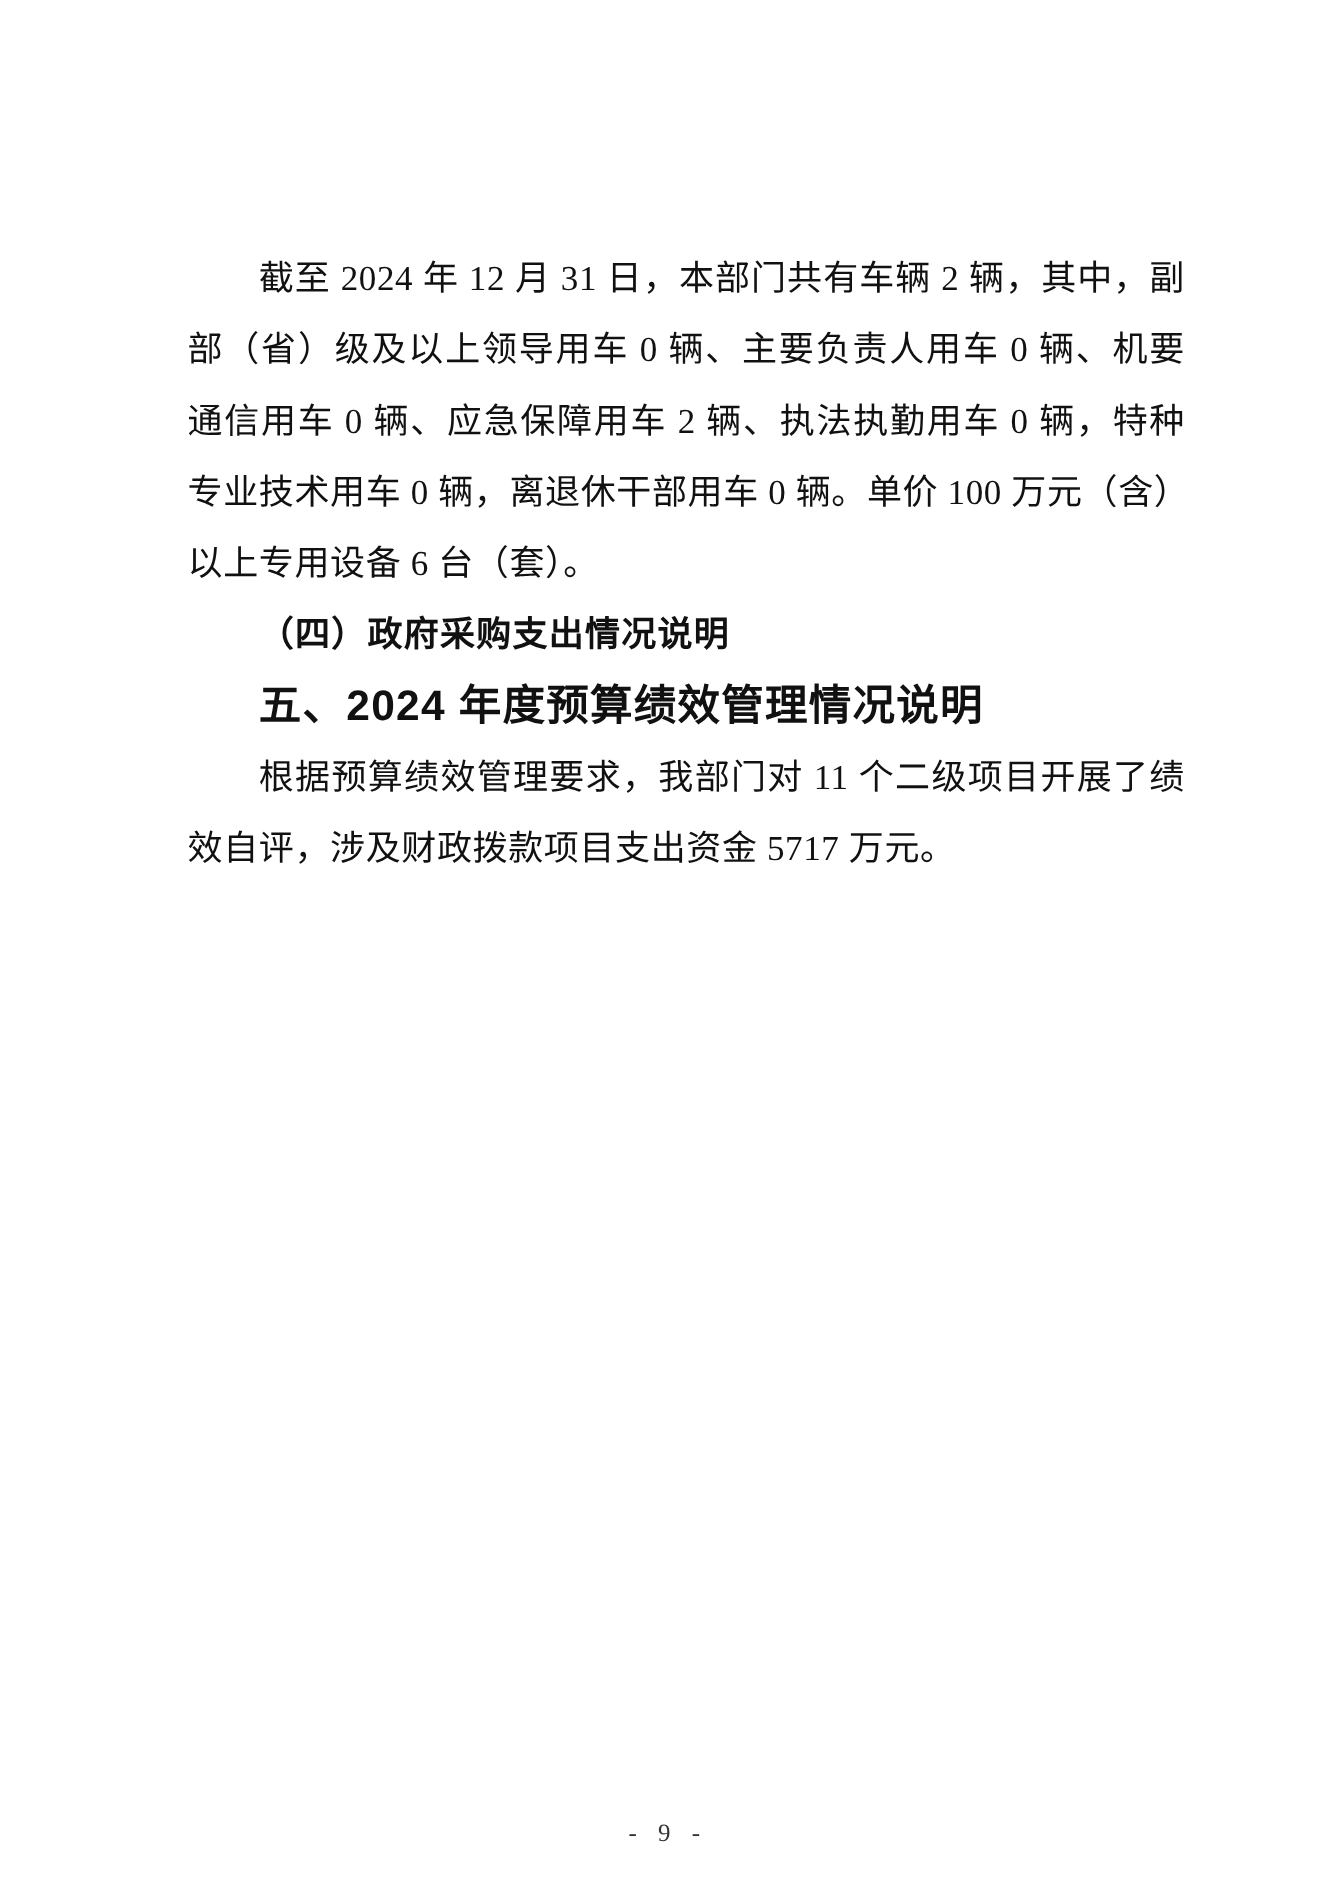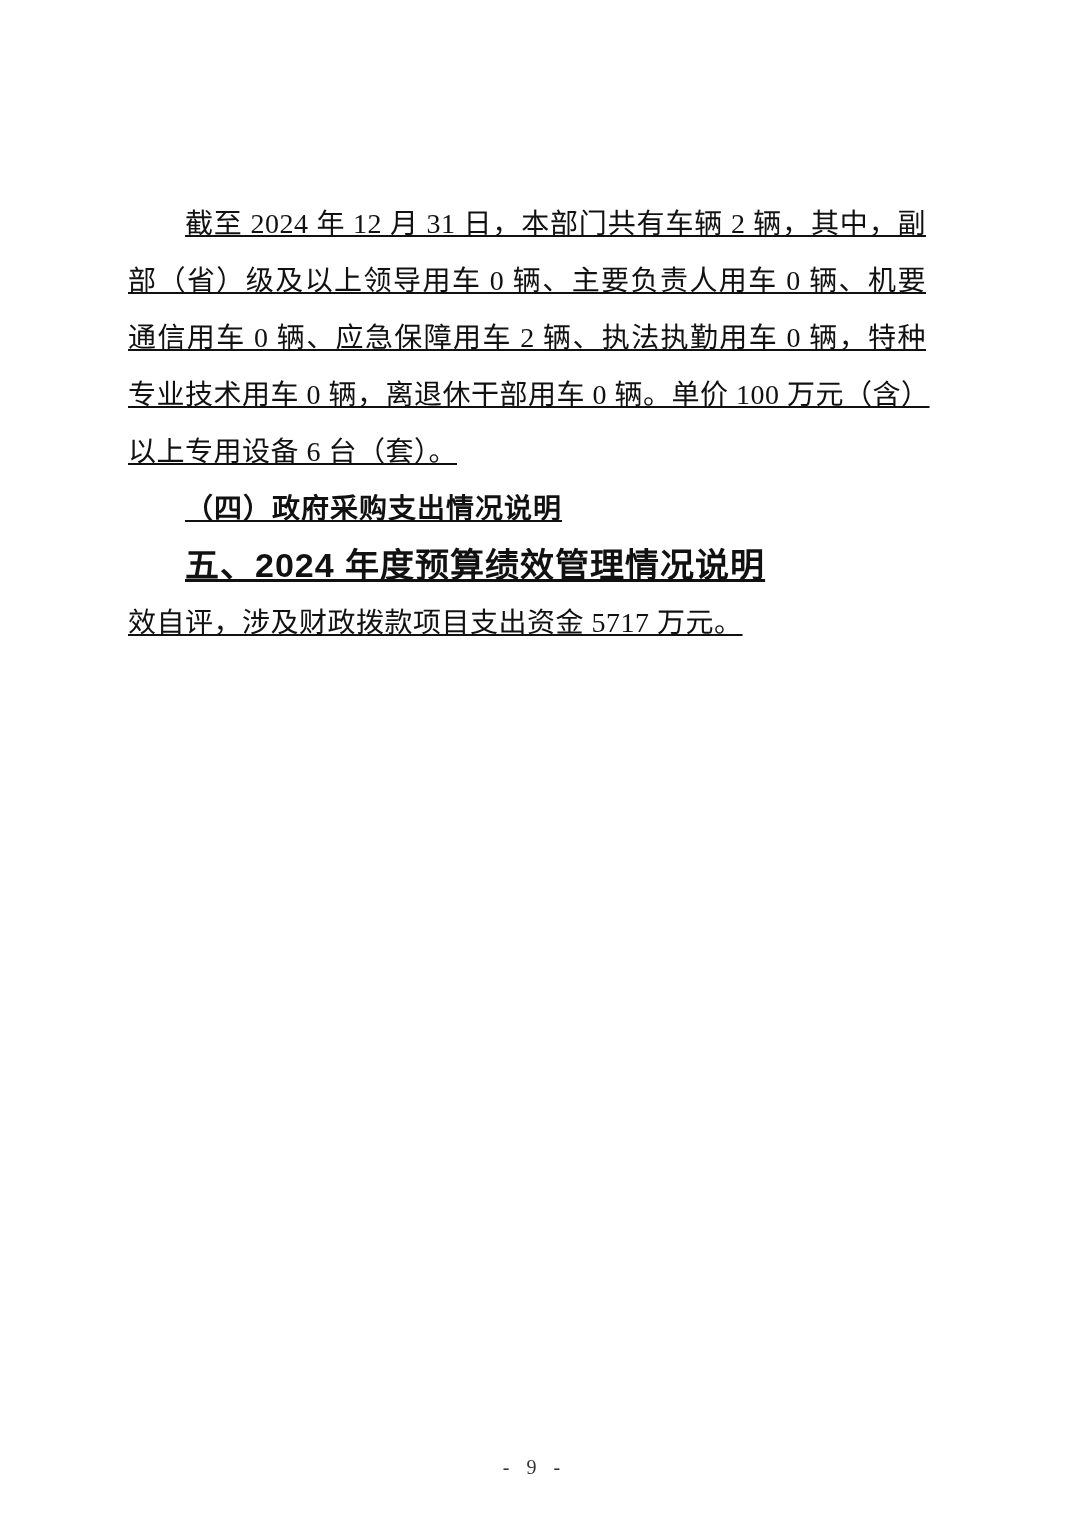--- a/index.html
+++ b/index.html
@@ -11,24 +11,23 @@
     position: relative;
     width: 1069px;
     height: 1515px;
     background: #ffffff;
     overflow: hidden;
     font-family: "Liberation Serif", "DejaVu Serif", serif;
     color: #111111;
   }
   .doc {
     position: absolute;
-    left: 128px;
+    left: 150px;
     top: 195px;
     width: 798px;
-    text-decoration: underline;
   }
   .para {
     margin: 0;
     padding: 0;
   }
   .line {
     display: block;
     height: 57px;
     line-height: 57px;
     font-size: 28px;
@@ -88,20 +87,21 @@
       <span class="line kai indent">（四）政府采购支出情况说明</span>
     </p>
 
 
     <p class="para">
       <span class="line hei indent">五、2024 年度预算绩效管理情况说明</span>
     </p>
 
 
     <p class="para">
+      <span class="line fill indent">根据预算绩效管理要求，我部门对 11 个二级项目开展了绩</span>
       <span class="line">效自评，涉及财政拨款项目支出资金 5717 万元。</span>
     </p>
 
   </div>
 
   <div class="footer">- 9 -</div>
 
 </div>
 
 </body></html>

